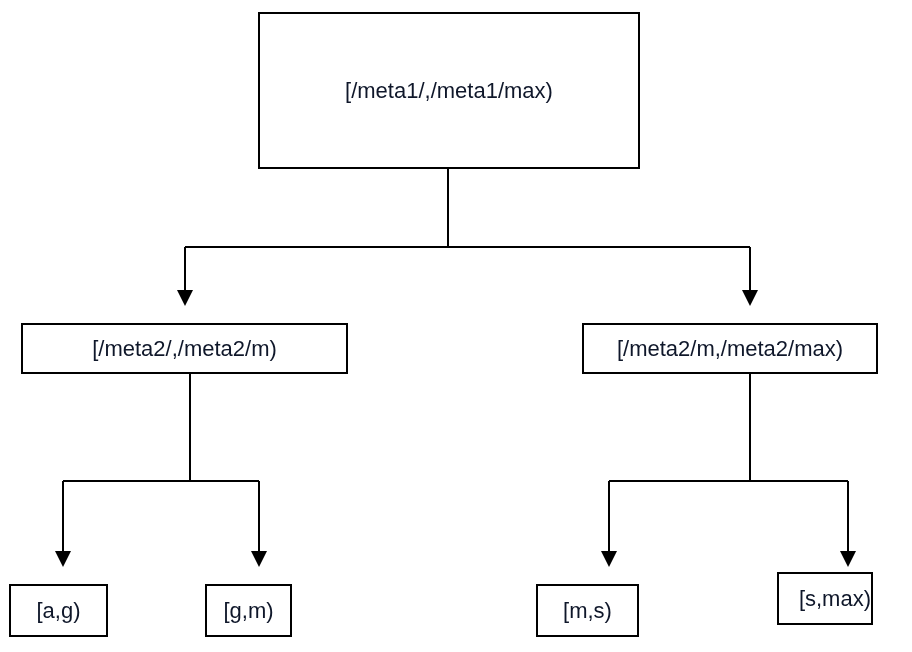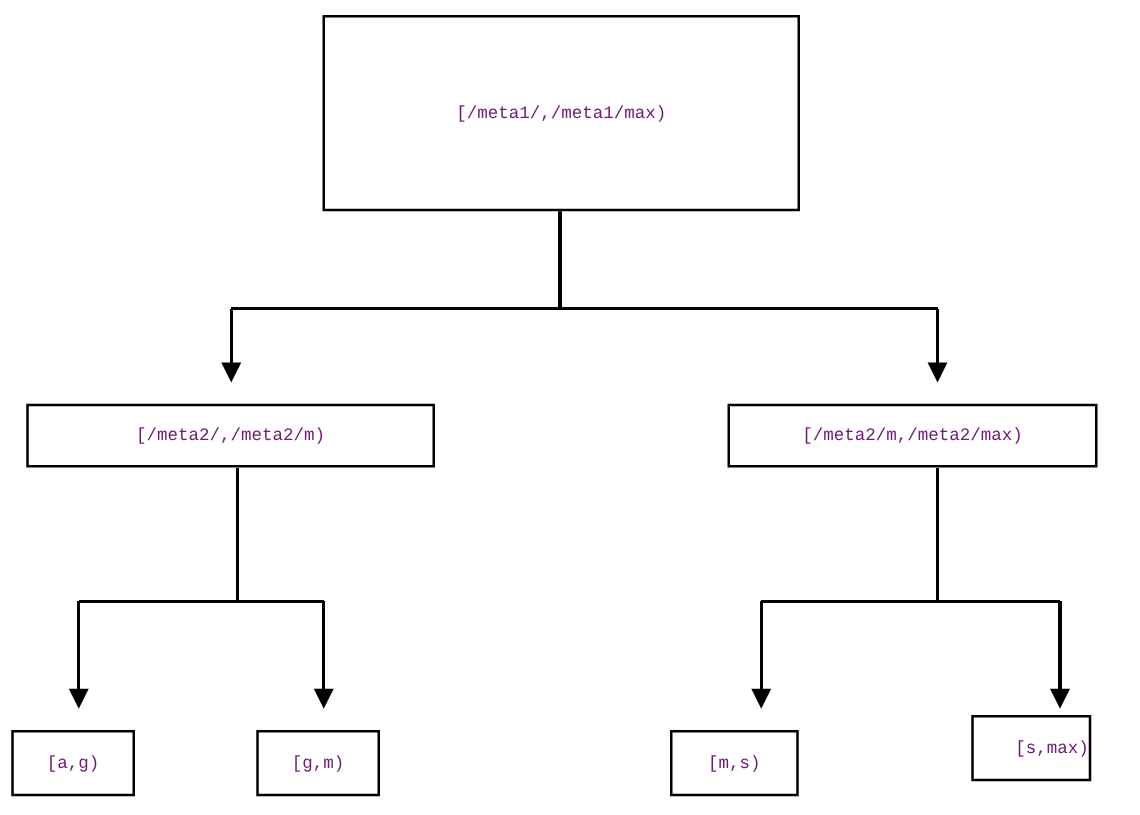--- a/index.html
+++ b/index.html
@@ -33,23 +33,23 @@
     justify-content: center;
     color: #000000;
     font-family: "DejaVu Sans Mono", "Liberation Mono", monospace;
     font-size: 18px;
     line-height: 1;
     letter-spacing: 0px;
     white-space: nowrap;
   }
   .node-label {
     display: block;
-    font-family: Liberation Mono, monospace;
-    font-size: 14px;
-    color: #701a75;
+    font-family: Liberation Sans, sans-serif;
+    font-size: 22px;
+    color: #0f172a;
   }
 </style>
 </head>
 <body>
 
 <div id="canvas">
 
   <svg id="edge-layer" viewBox="0 0 912 652">
     <g stroke="#000000" stroke-width="2.5" fill="none" shape-rendering="crispEdges">
 
@@ -87,21 +87,21 @@
   </div>
 
   <div class="node" style="left:582px; top:323px; width:296px; height:51px;">
     <span class="node-label">[/meta2/m,/meta2/max)</span>
   </div>
 
   <div class="node" style="left:9px; top:584px; width:99px; height:53px;">
     <span class="node-label">[a,g)</span>
   </div>
 
-  <div class="node" style="left:205px; top:584px; width:99px; height:53px;justify-content:center;">
+  <div class="node" style="left:205px; top:584px; width:87px; height:53px;justify-content:center;">
     <span class="node-label">[g,m)</span>
   </div>
 
   <div class="node" style="left:536px; top:584px; width:103px; height:53px;">
     <span class="node-label">[m,s)</span>
   </div>
 
   <div class="node" style="left:777px; top:572px; width:96px; height:53px;justify-content:flex-end;">
     <span class="node-label">[s,max)</span>
   </div>

